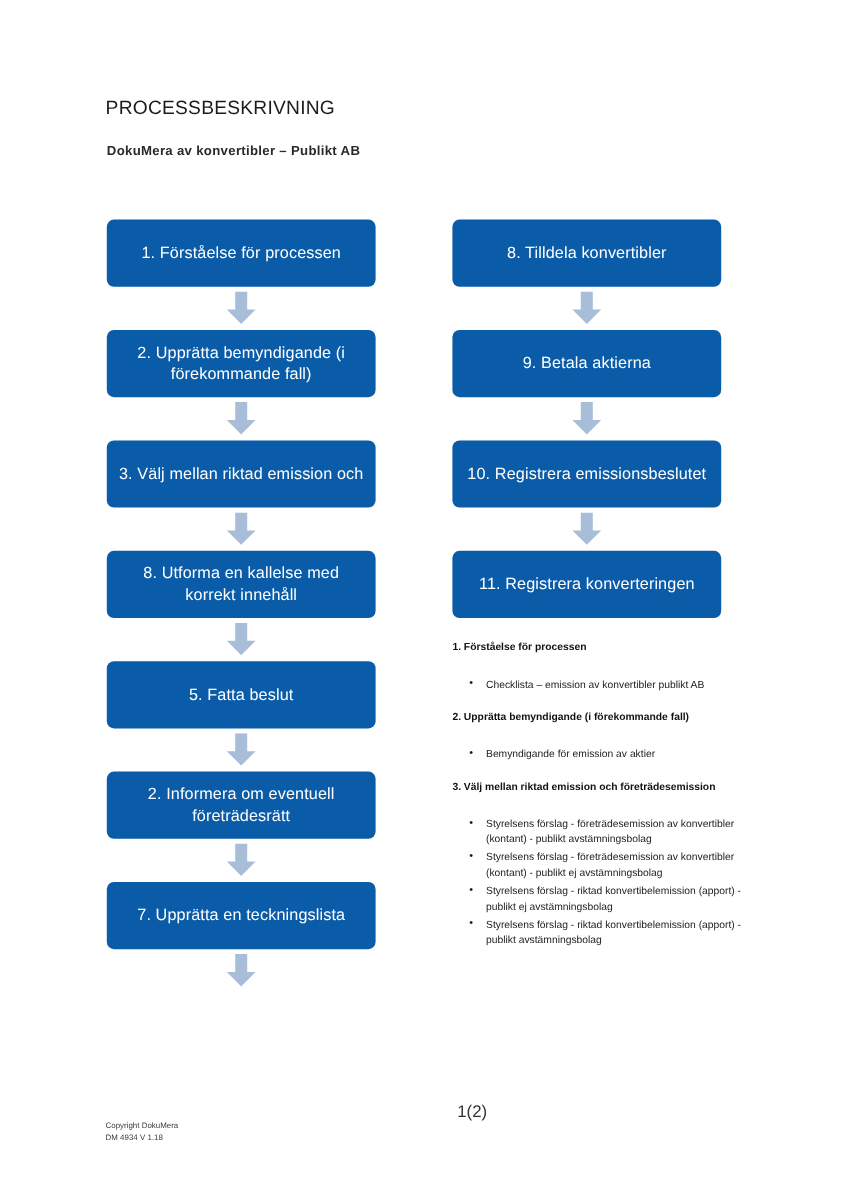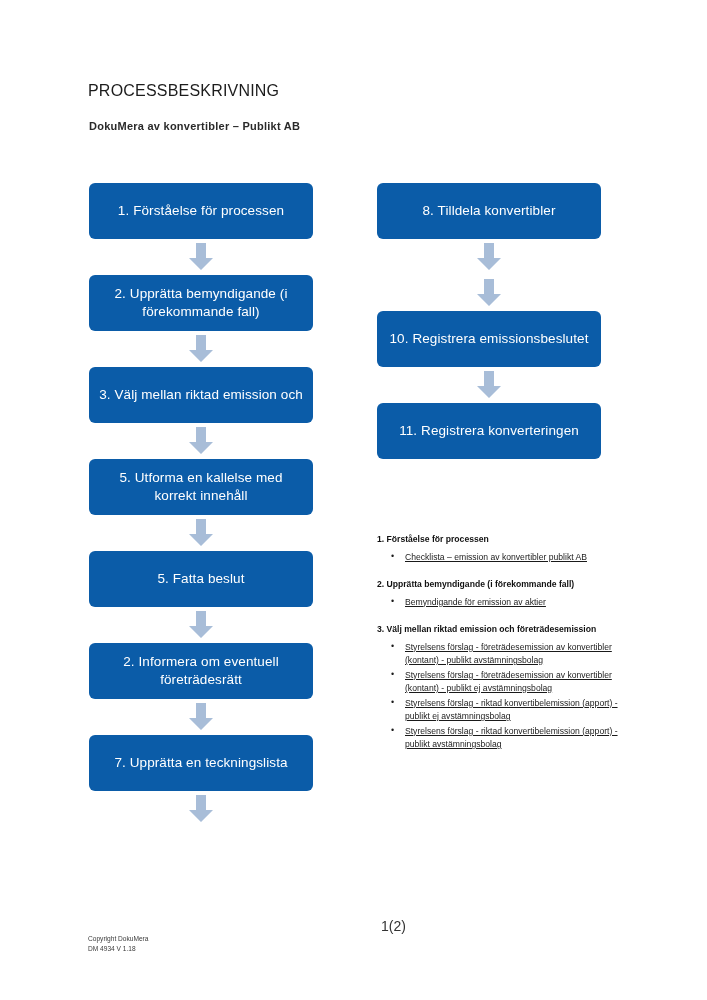--- a/index.html
+++ b/index.html
@@ -93,23 +93,22 @@
   .cl-heading {
     font-size: 8.6px;
     font-weight: 700;
     line-height: 13.5px;
     color: #111111;
     margin: 0 0 4px 0;
   }
   .cl-heading.spaced { margin-top: 14px; }
   .cl-list {
     list-style: none;
-    margin: 4px 0 0 0;
+    margin: 17px 0 0 0;
     padding: 0;
-    text-decoration: underline;
   }
   .cl-list li {
     position: relative;
     font-size: 8.6px;
     line-height: 13.5px;
     color: #1b1b1b;
     padding-left: 28px;
     margin-bottom: 1px;
   }
   .cl-list li::before {
@@ -169,21 +168,21 @@
       </span>
       <div class="flow-node">
         <span class="flow-label">3. Välj mellan riktad emission och</span>
       </div>
       <span class="flow-arrow">
         <svg width="26" height="28" viewBox="0 0 26 28" aria-hidden="true">
           <polygon points="8,0 18,0 18,15 25,15 13,27 1,15 8,15" fill="#A8BDD8"></polygon>
         </svg>
       </span>
       <div class="flow-node">
-        <span class="flow-label">5. Utforma en kallelse med korrekt innehåll</span>
+        <span class="flow-label">8. Utforma en kallelse med korrekt innehåll</span>
       </div>
       <span class="flow-arrow">
         <svg width="26" height="28" viewBox="0 0 26 28" aria-hidden="true">
           <polygon points="8,0 18,0 18,15 25,15 13,27 1,15 8,15" fill="#A8BDD8"></polygon>
         </svg>
       </span>
       <div class="flow-node">
         <span class="flow-label">5. Fatta beslut</span>
       </div>
       <span class="flow-arrow">
@@ -210,20 +209,23 @@
     </div>
   <div class="flow-col" id="col-right">
       <div class="flow-node">
         <span class="flow-label">8. Tilldela konvertibler</span>
       </div>
       <span class="flow-arrow">
         <svg width="26" height="28" viewBox="0 0 26 28" aria-hidden="true">
           <polygon points="8,0 18,0 18,15 25,15 13,27 1,15 8,15" fill="#A8BDD8"></polygon>
         </svg>
       </span>
+      <div class="flow-node">
+        <span class="flow-label">9. Betala aktierna</span>
+      </div>
       <span class="flow-arrow">
         <svg width="26" height="28" viewBox="0 0 26 28" aria-hidden="true">
           <polygon points="8,0 18,0 18,15 25,15 13,27 1,15 8,15" fill="#A8BDD8"></polygon>
         </svg>
       </span>
       <div class="flow-node">
         <span class="flow-label">10. Registrera emissionsbeslutet</span>
       </div>
       <span class="flow-arrow">
         <svg width="26" height="28" viewBox="0 0 26 28" aria-hidden="true">

